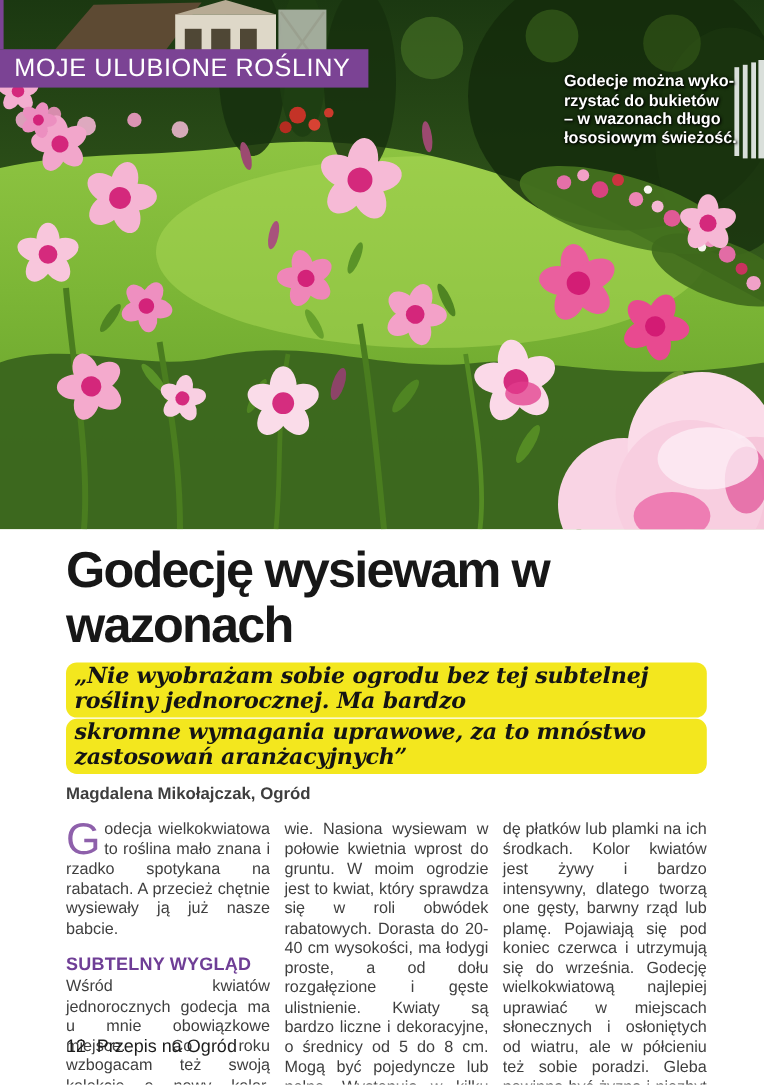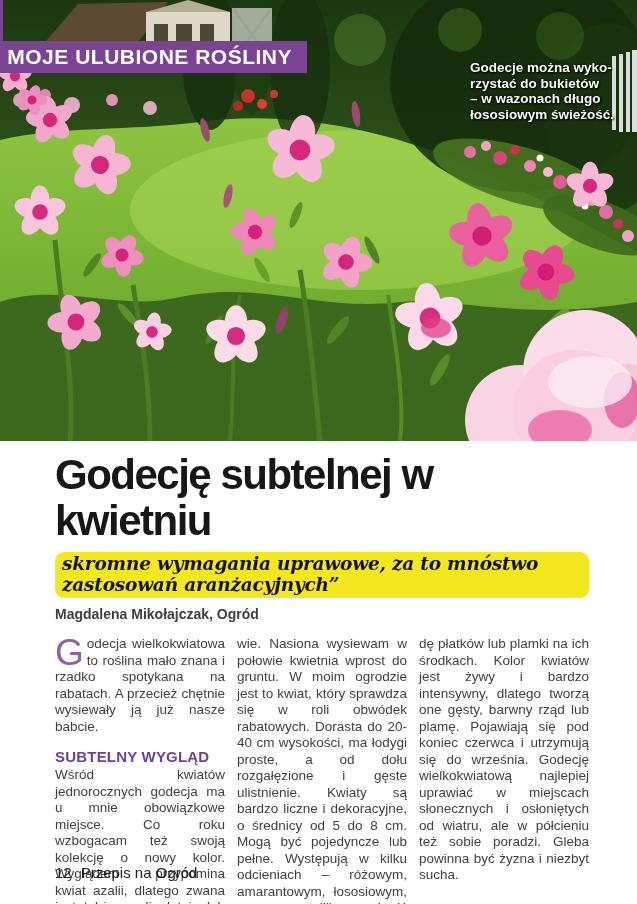--- a/index.html
+++ b/index.html
@@ -6,21 +6,21 @@
   html,body { background:#ffffff; }
   body { font-family:"Liberation Sans", sans-serif; }
   .page { position:relative; width:637px; height:904px; background:#ffffff; overflow:hidden; margin:0 auto; }
 
   
   .hero { position:relative; width:637px; height:441px; overflow:hidden; }
   .hero svg { display:block; width:637px; height:441px; }
   .edge-stripe { position:absolute; top:0; left:0; width:3px; height:41px; background:#7b4394; }
   .banner { position:absolute; top:41px; left:0; width:307px; height:32px; background:#7b4394;
             display:flex; align-items:center; justify-content:flex-end; padding-right:15px; }
-  .banner span { color:#ffffff; font-weight:bold; font-size:21px; letter-spacing:.5px; }
+  .banner span { color:#ffffff; font-weight:normal; font-size:21px; letter-spacing:.5px; }
   .caption { position:absolute; top:60px; left:470px; width:160px;
              color:#ffffff; font-weight:bold; font-size:13.5px; line-height:15.5px;
              white-space:pre-line; text-shadow:0 0 3px rgba(0,0,0,.95), 1px 1px 2px rgba(0,0,0,.9); }
 
   
   .article { padding:11px 48px 0 55px; }
   h1.title { font-size:42px; font-weight:bold; color:#171717; letter-spacing:-1.5px; line-height:46px; margin-bottom:8px; }
   .quote { margin-bottom:8px; }
   .quote .qline { margin-bottom:1px; }
   .quote .hl { display:inline-block; background:#f3e71e; border-radius:9px; padding:1px 10px 3px 7px;
@@ -177,23 +177,24 @@
     <div class="banner">
       <span>MOJE ULUBIONE ROŚLINY</span>
     </div>
     <div class="caption">Godecje można wyko-
 rzystać do bukietów
 – w wazonach długo
 łososiowym świeżość.</div>
   </div>
 
   <div class="article">
-    <h1 class="title">Godecję subtelnej w kwietniu</h1>
+    <h1 class="title">Godecję wysiewam w wazonach</h1>
 
     <div class="quote">
+      <div class="qline"><span class="hl">„Nie wyobrażam sobie ogrodu bez tej subtelnej rośliny jednorocznej. Ma bardzo</span></div>
       <div class="qline"><span class="hl">skromne wymagania uprawowe, za to mnóstwo zastosowań aranżacyjnych”</span></div>
     </div>
 
     <div class="author">Magdalena Mikołajczak, Ogród</div>
 
     <div class="cols">
       <div class="col">
         <p><span class="dropcap">G</span><span>odecja wielkokwiatowa to roślina mało znana i rzadko spotykana na rabatach. A przecież chętnie wysiewały ją już nasze babcie.</span></p>
         <h3>SUBTELNY WYGLĄD</h3>
         <p>Wśród kwiatów jednorocznych godecja ma u mnie obowiązkowe miejsce. Co roku wzbogacam też swoją kolekcję o nowy kolor. Wyglądem przypomina kwiat azalii, dlatego zwana jest także azalią letnią lub marszawą.</p>

